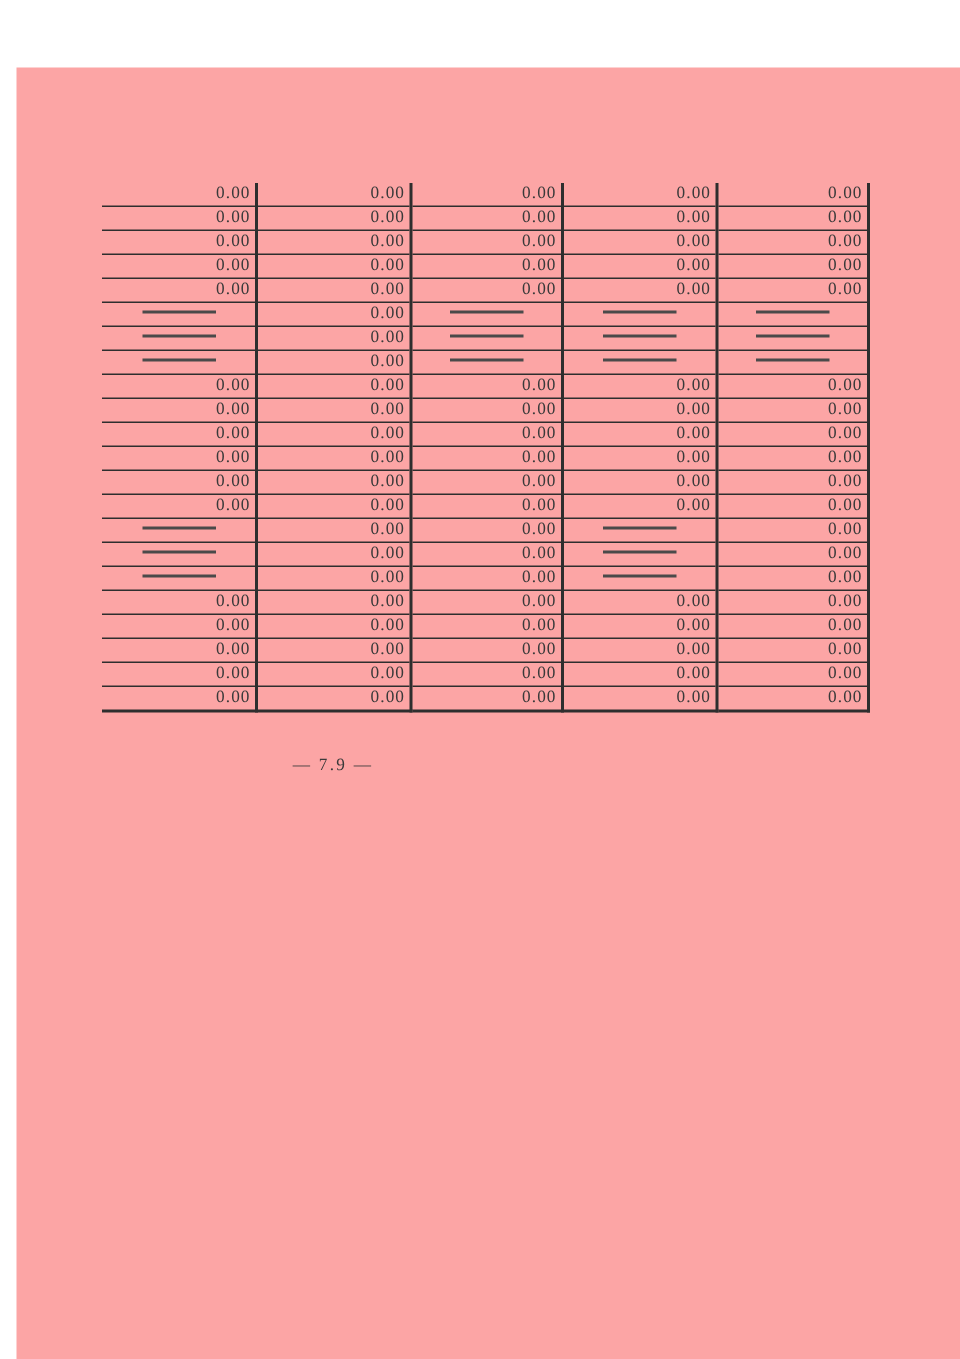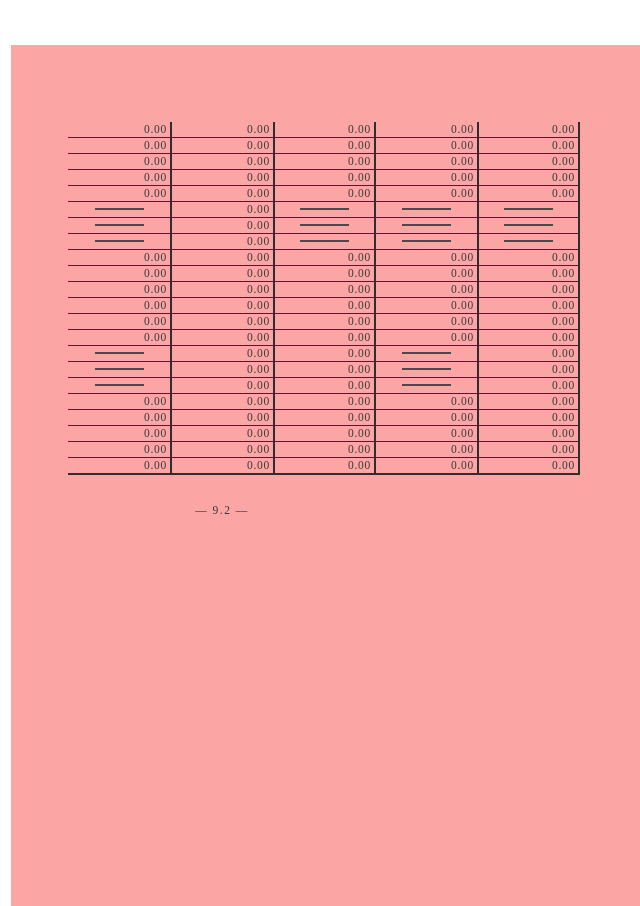--- a/index.html
+++ b/index.html
@@ -234,15 +234,15 @@
         <tr>
           <td>0.00</td>
           <td>0.00</td>
           <td>0.00</td>
           <td>0.00</td>
           <td>0.00</td>
         </tr>
       </tbody>
   </table>
 
-  <div class="page-footer">— 9.2 —</div>
+  <div class="page-footer">— 7.9 —</div>
 
 </div>
 
 </body></html>

